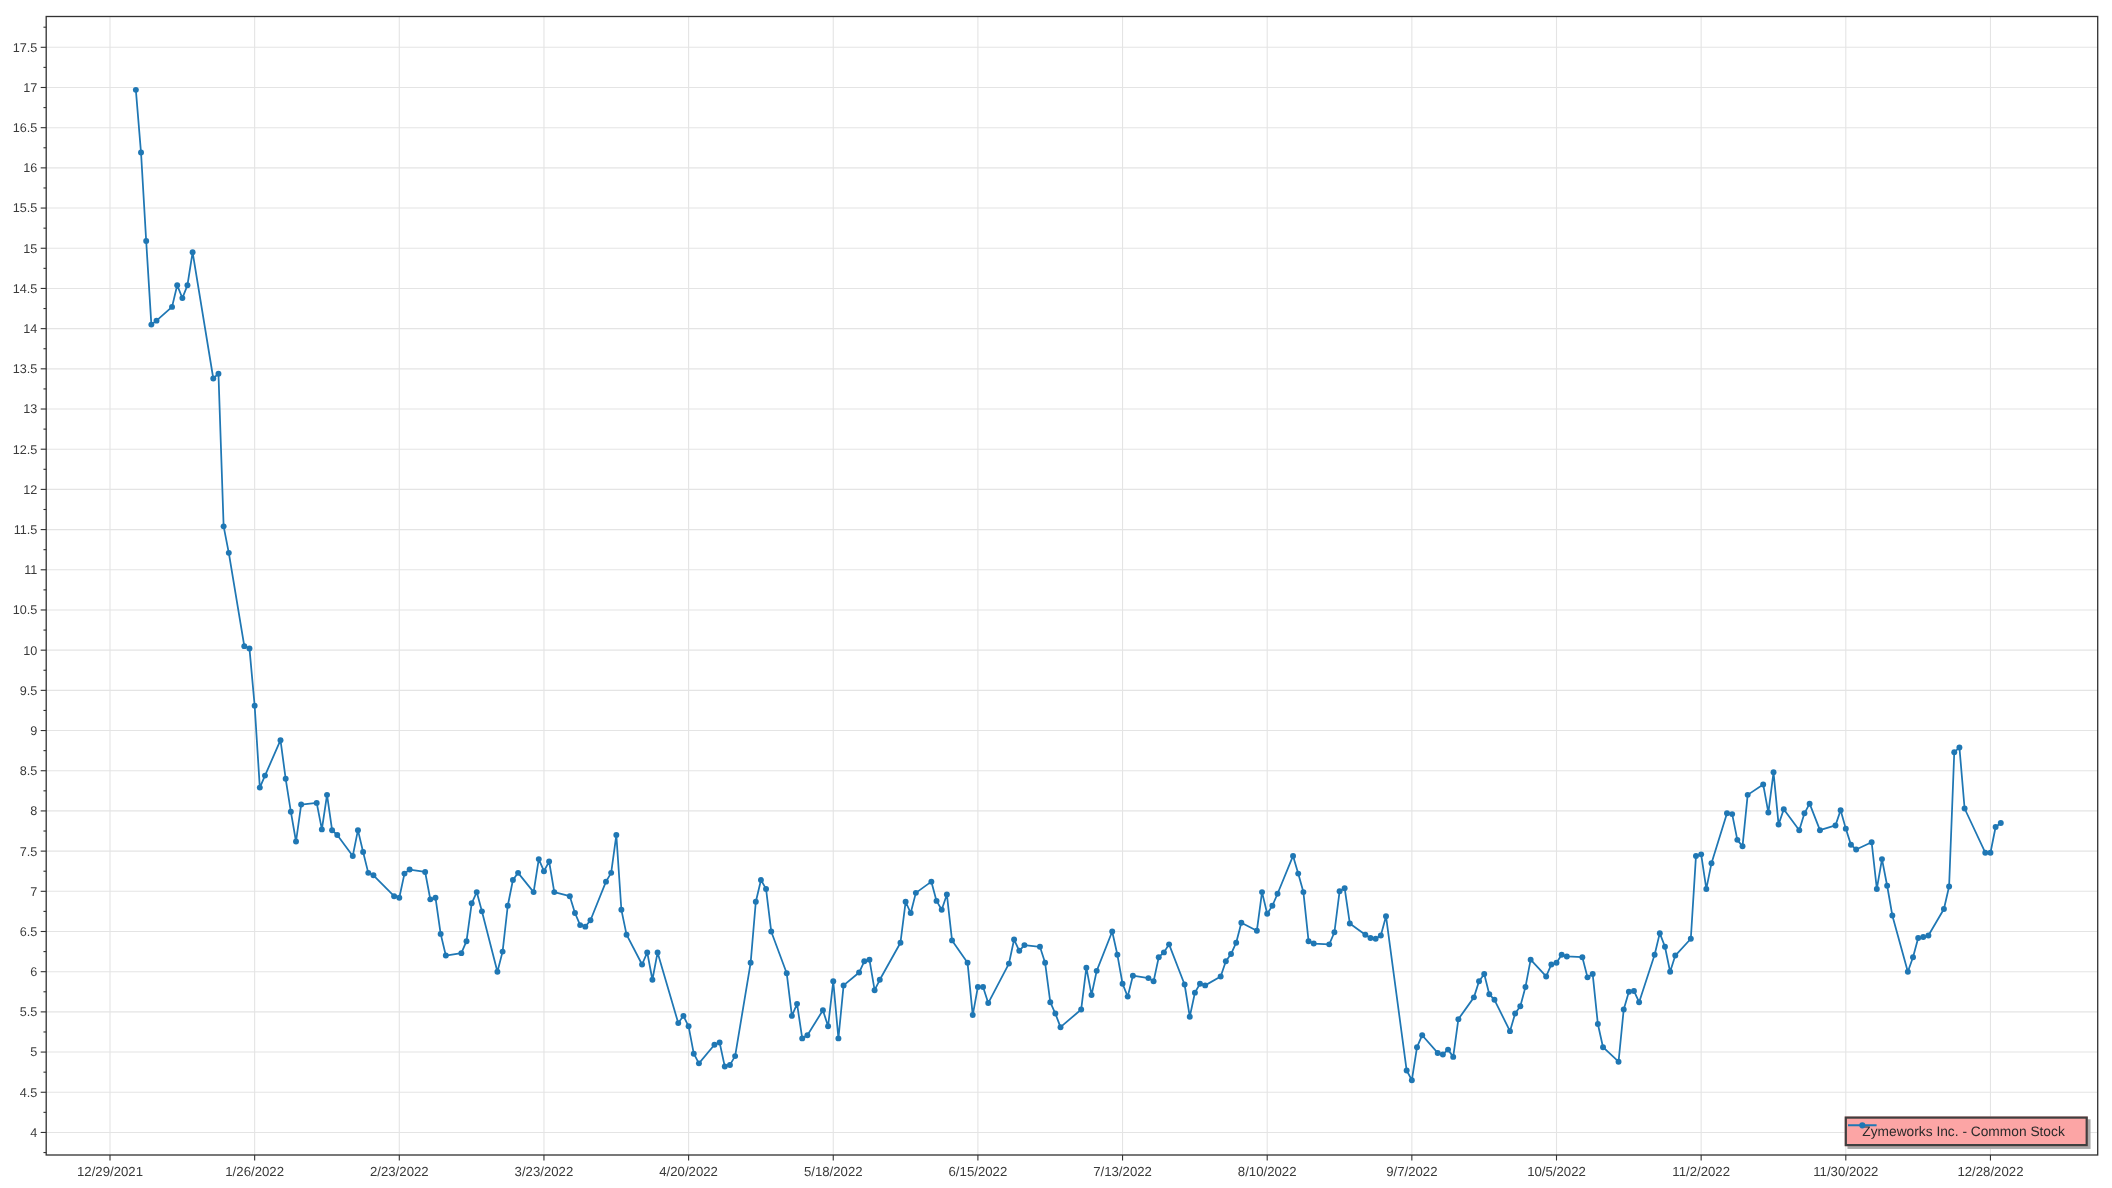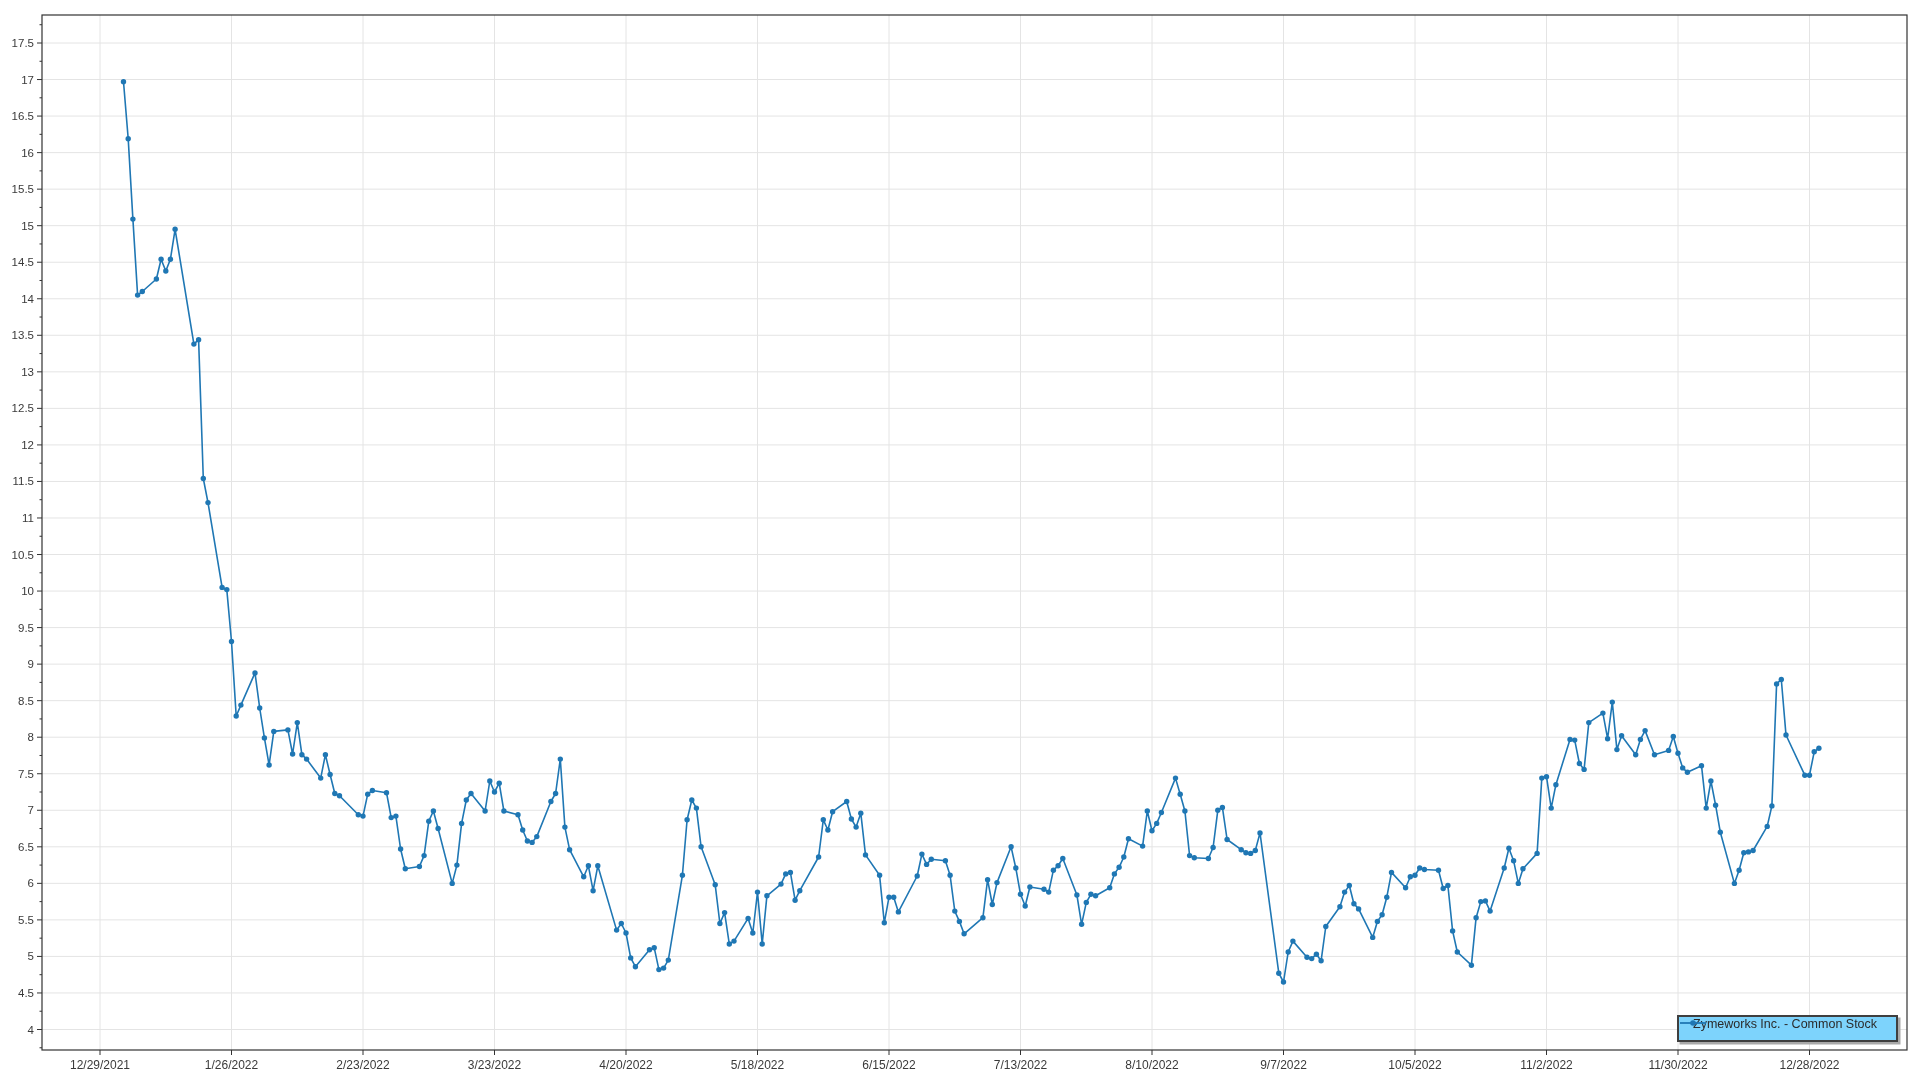--- a/index.html
+++ b/index.html
@@ -1,20 +1,20 @@
 <!DOCTYPE html>
 <html><head>
 <meta charset="utf-8">
 <style>
   html,body{margin:0;padding:0;background:#fff;width:1920px;height:1080px;overflow:hidden;
     font-family:"Liberation Sans",sans-serif;}
   #chart-wrap{position:relative;width:1920px;height:1080px;background:#fff;}
   svg{position:absolute;left:0;top:0;}
-  #legend{position:absolute;box-sizing:border-box;background:#7dd3fc;border:2px solid #3f3f3f;
-    box-shadow:2.5px 2.5px 0 #a9a9a9;display:flex;align-items:flex-start;padding:0 8px;}
+  #legend{position:absolute;box-sizing:border-box;background:#fca5a5;border:2px solid #3f3f3f;
+    box-shadow:2.5px 2.5px 0 #a9a9a9;display:flex;align-items:center;padding:0 8px;}
   #legend .legend-label{font-size:12.5px;color:#2b2b2b;white-space:nowrap;margin-left:6px;}
 </style>
 </head>
 <body>
 
 <div id="chart-wrap">
   <svg id="chart-svg" width="1920" height="1080">
       <g stroke="#e4e4e4" stroke-width="1">
         <line x1="42" x2="1907" y1="1029.5" y2="1029.5"></line>
         <line x1="42" x2="1907" y1="992.962962962963" y2="992.962962962963"></line>

